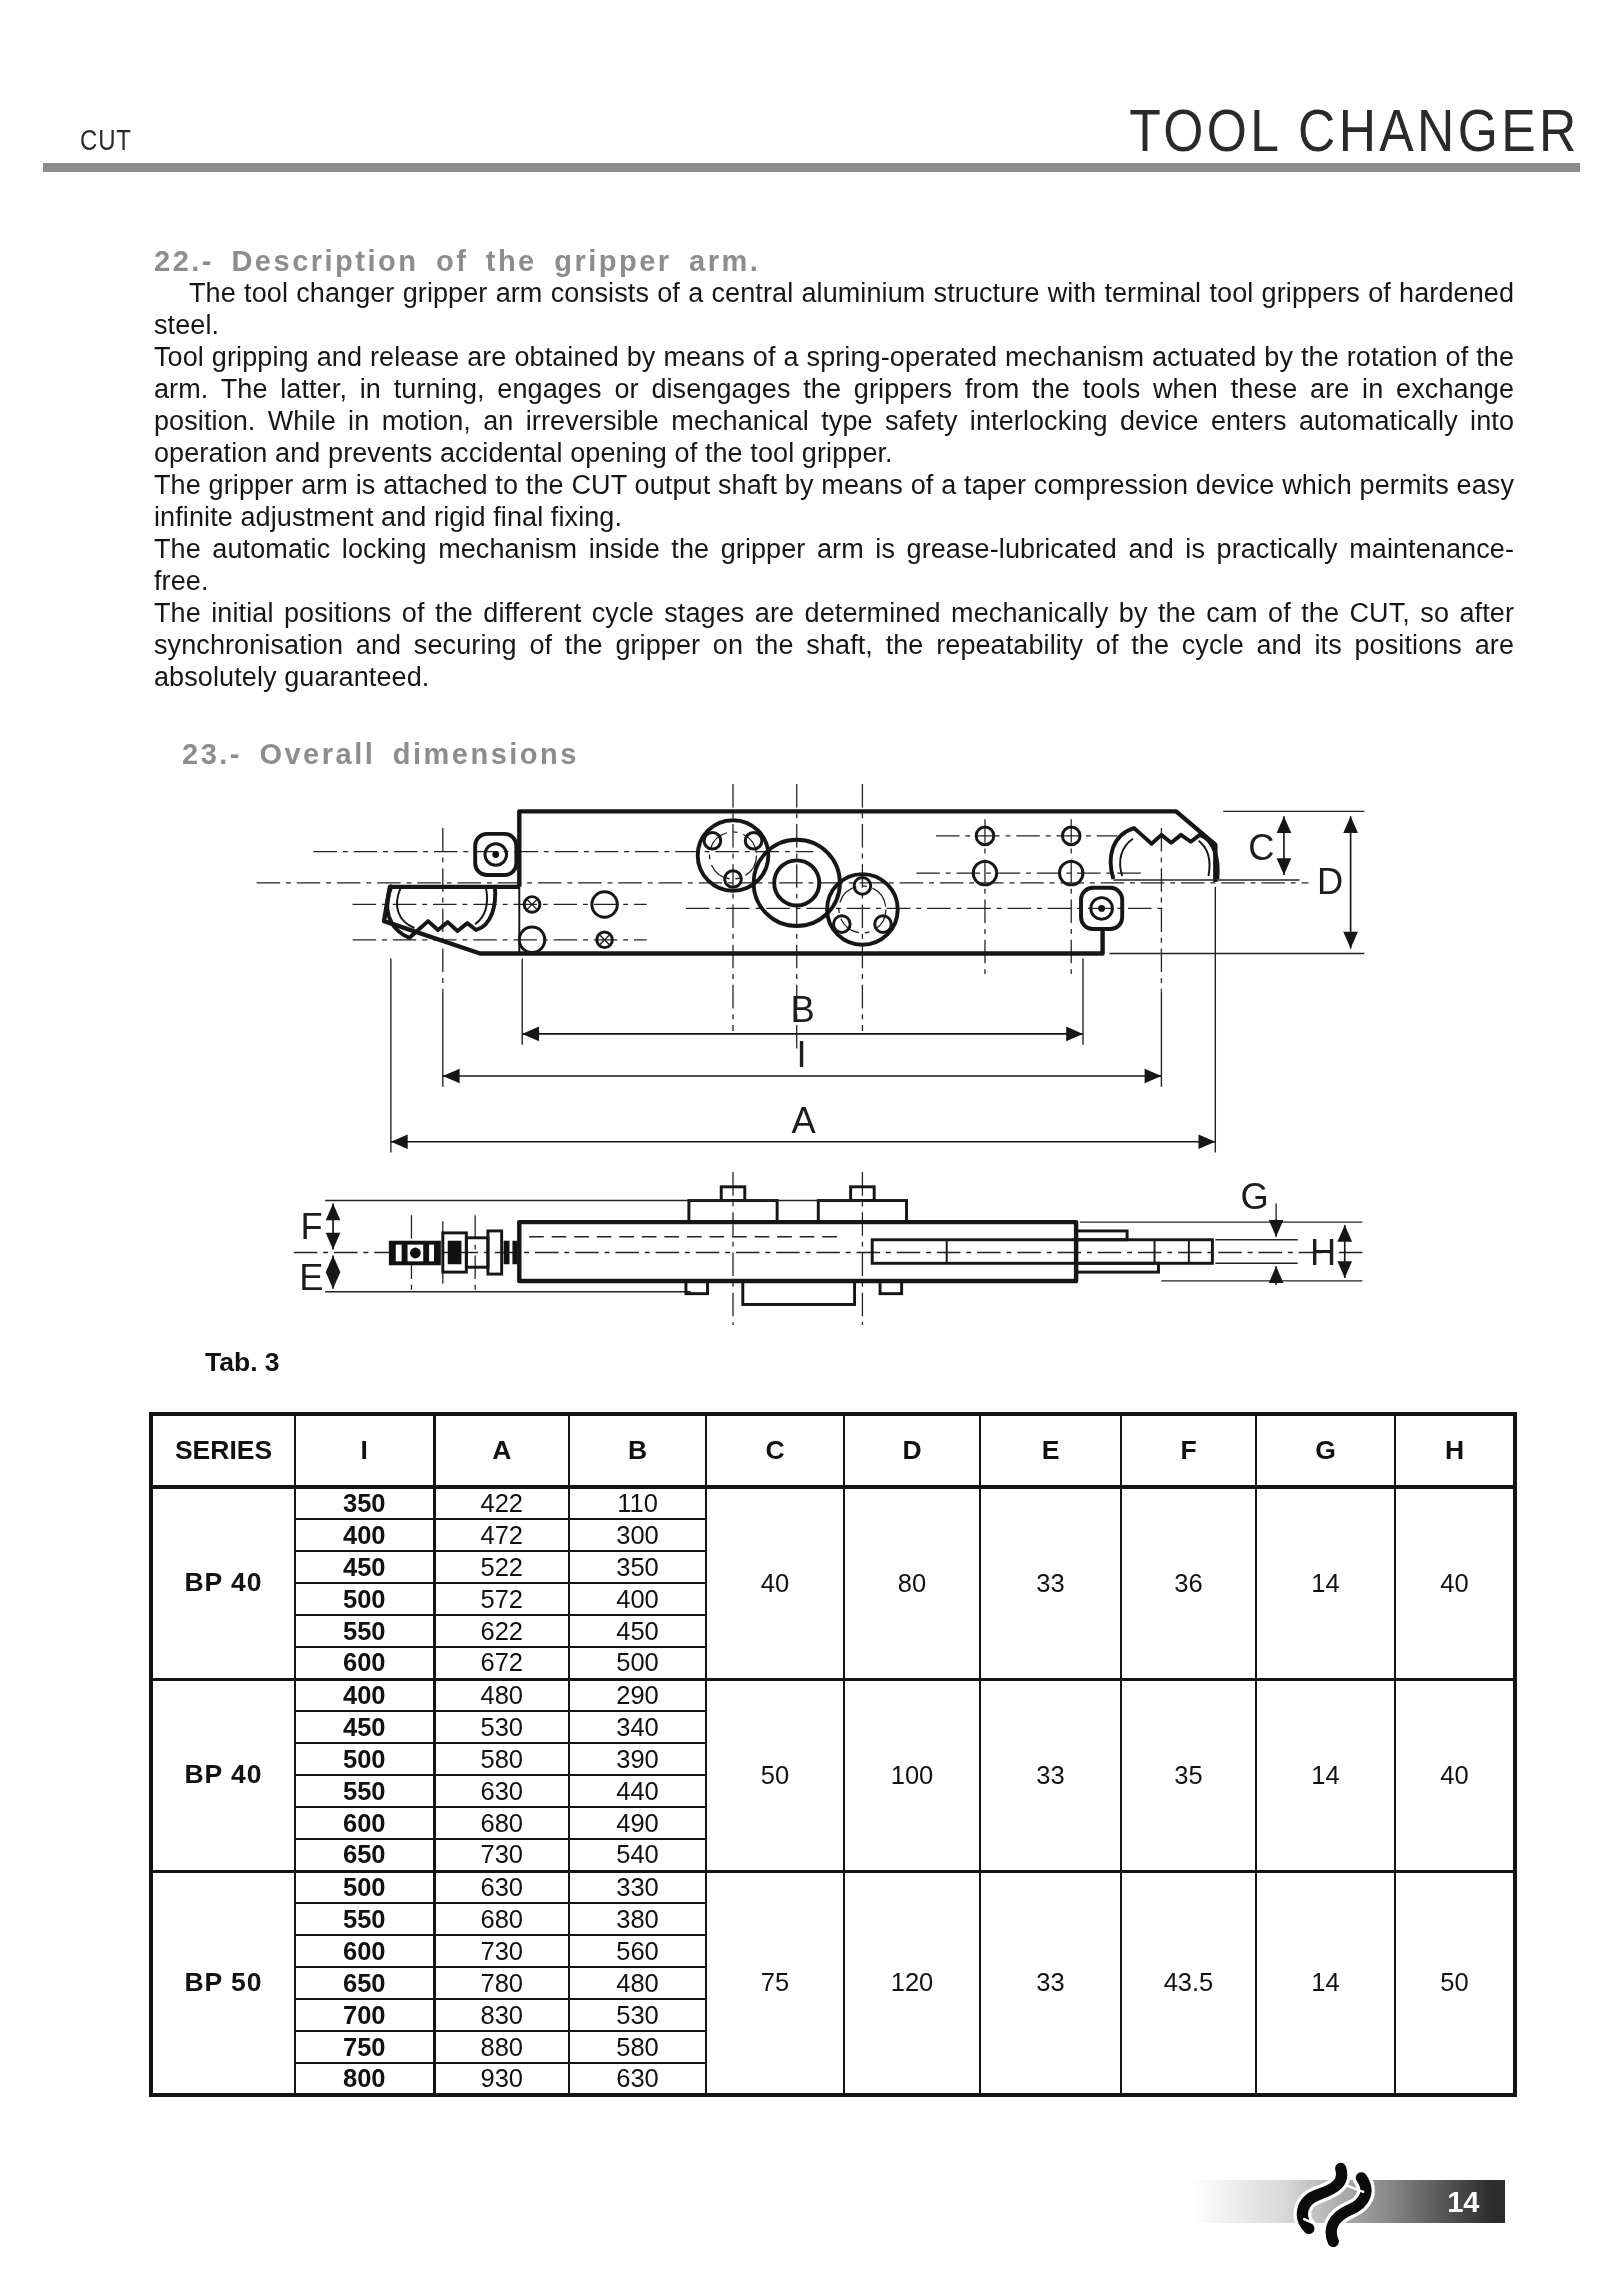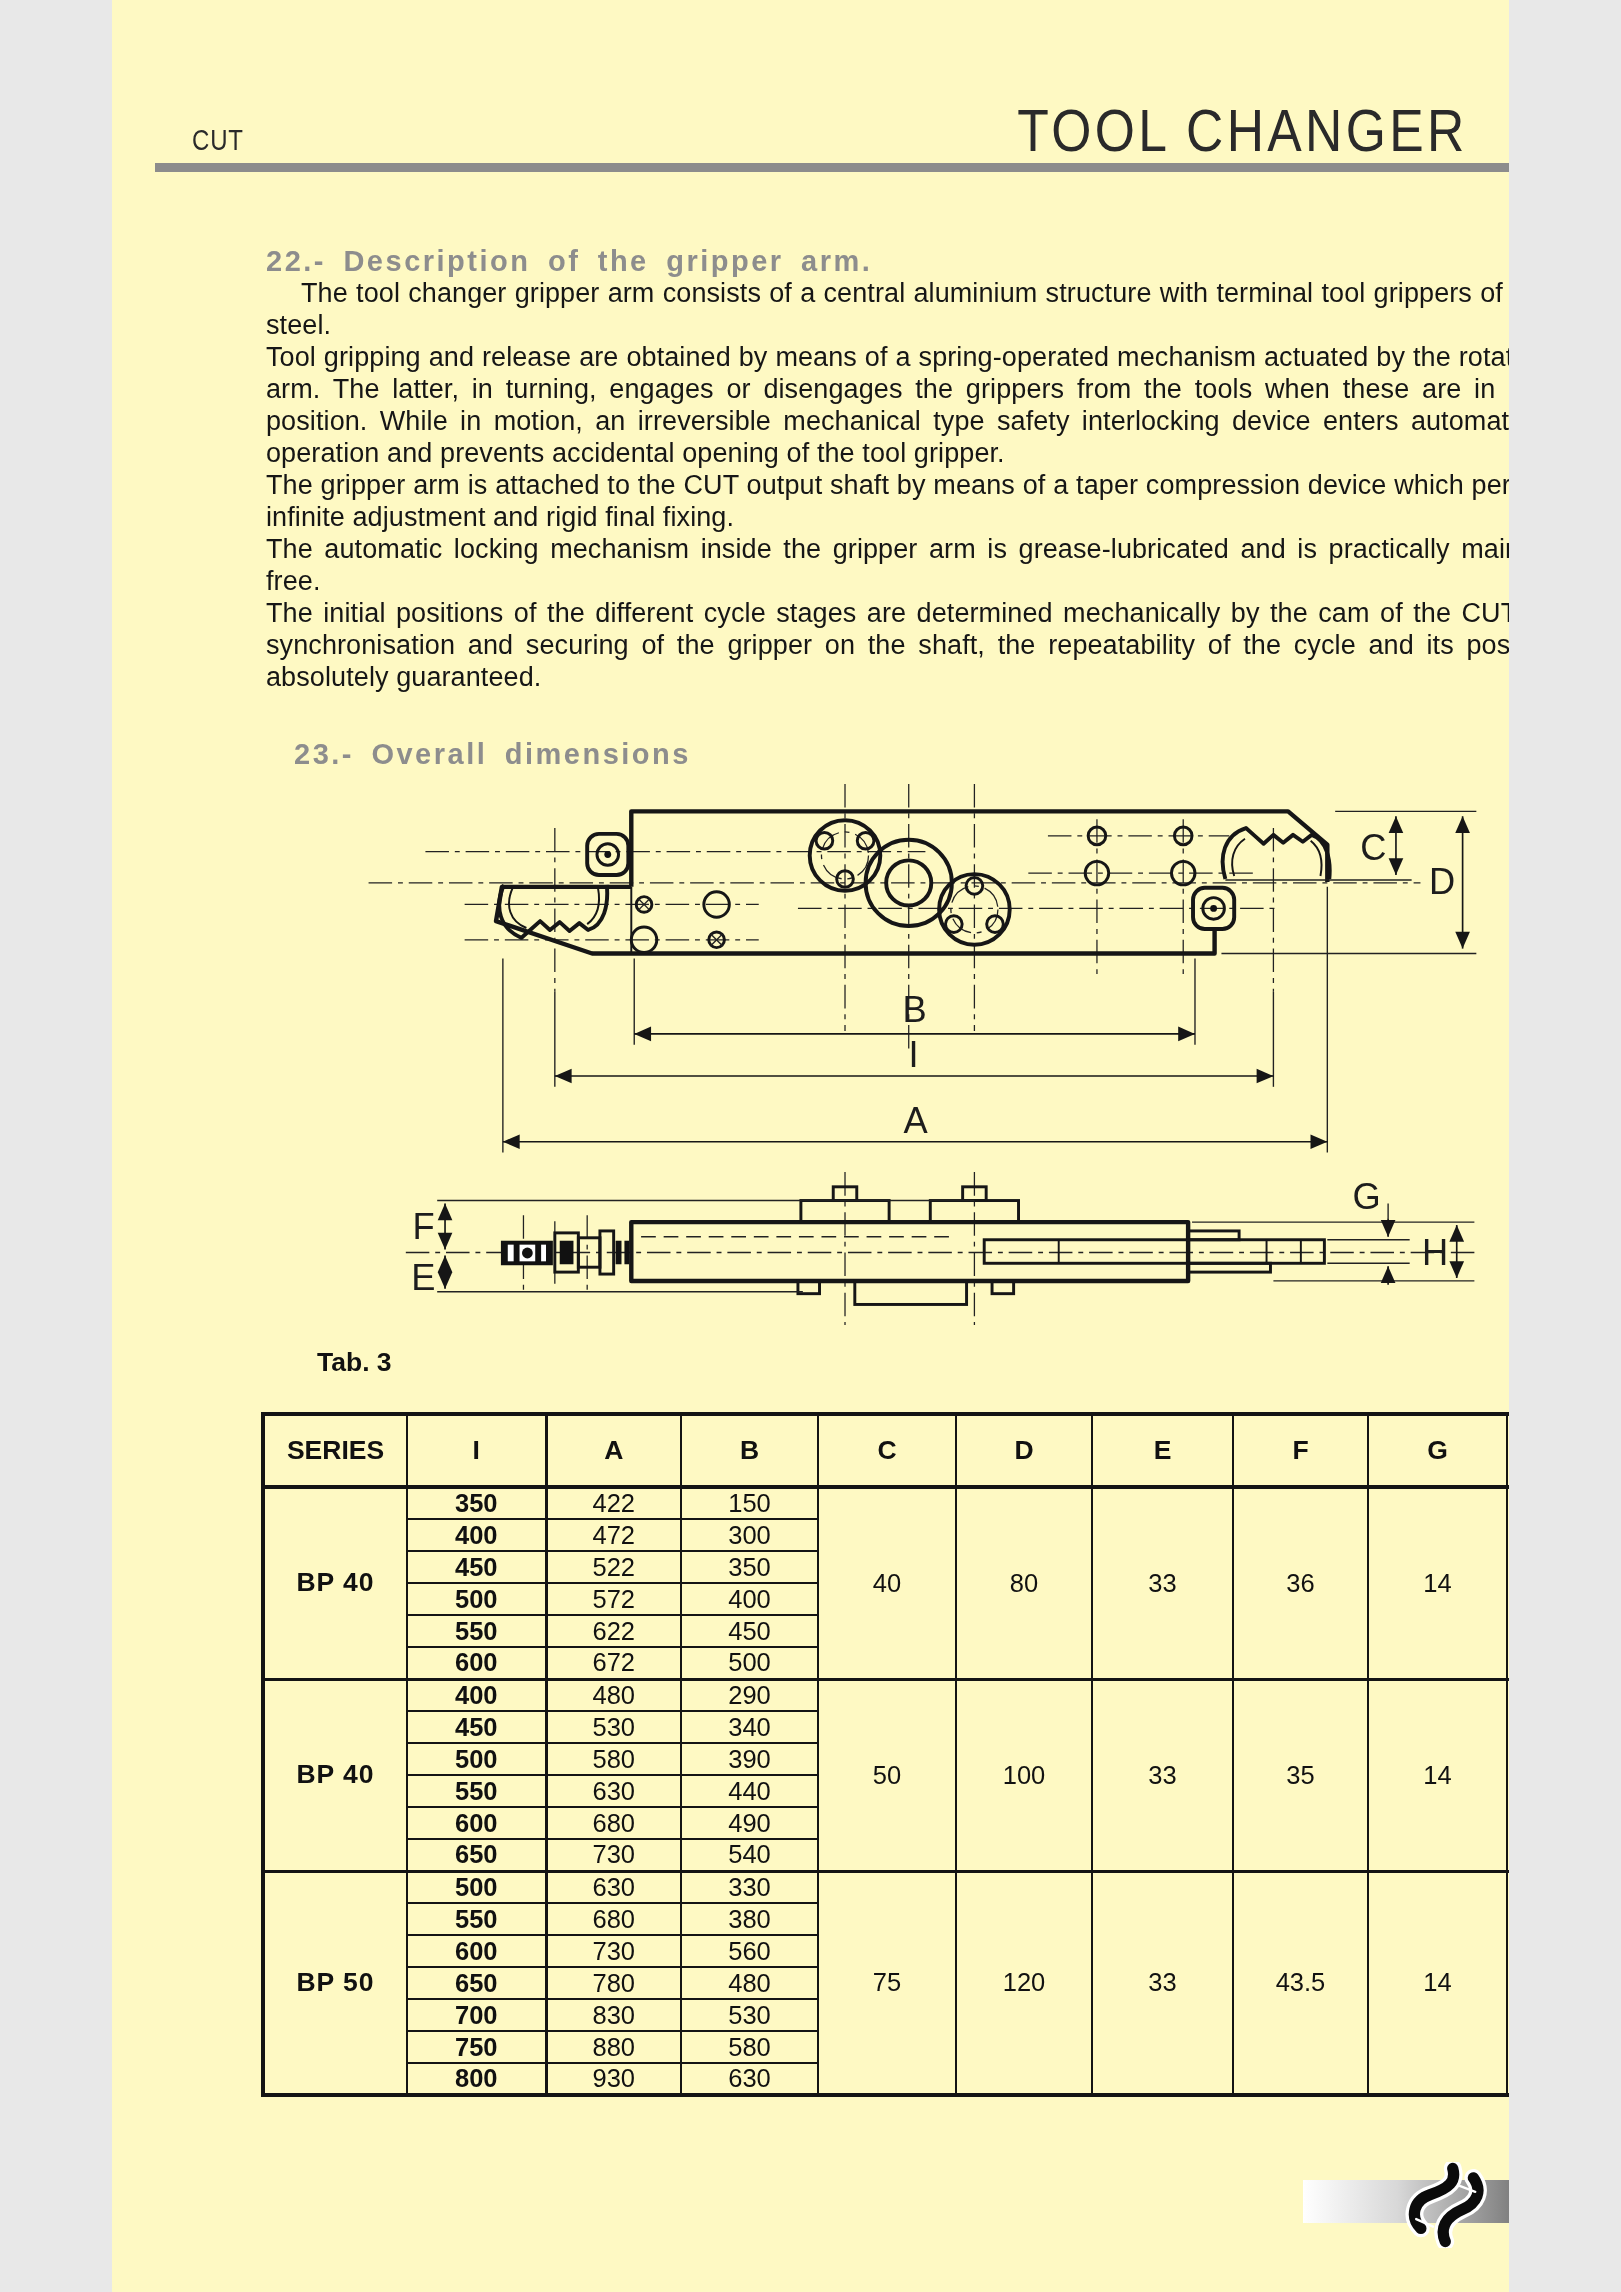--- a/index.html
+++ b/index.html
@@ -1,17 +1,17 @@
 <!DOCTYPE html>
 <html><head>
 <meta charset="utf-8">
 <style>
   html,body{margin:0;padding:0;background:#e8e8e8;}
   .page{
-    position:relative;width:1397px;height:2293px;background:#fef9c3;
+    position:relative;width:1621px;height:2293px;background:#ffffff;
     font-family:"Liberation Sans",sans-serif;color:#1a1a1a;overflow:hidden;
     margin:0 auto;
   }
   
   .brand{
     position:absolute;left:80px;top:123px;font-size:30px;letter-spacing:1px;color:#2a2a2a;
   }
   .brand span{display:inline-block;transform:scaleX(0.80);transform-origin:left center;}
   .doc-title{
     position:absolute;right:41px;top:96px;font-size:60px;color:#2a2a2a;letter-spacing:3.9px;white-space:nowrap;
@@ -286,21 +286,21 @@
           <th>F</th>
           <th>G</th>
           <th>H</th>
         </tr>
     </thead>
     <tbody>
         <tr class="gs">
           <td class="series" rowspan="6">BP 40</td>
           <td class="col-i">350</td>
           <td class="col-a tl">422</td>
-          <td class="col-b">150</td>
+          <td class="col-b">110</td>
           <td class="shared" rowspan="6">40</td>
           <td class="shared" rowspan="6">80</td>
           <td class="shared" rowspan="6">33</td>
           <td class="shared" rowspan="6">36</td>
           <td class="shared" rowspan="6">14</td>
           <td class="shared" rowspan="6">40</td>
         </tr>
         <tr>
           <td class="col-i">400</td>
           <td class="col-a tl">472</td>

